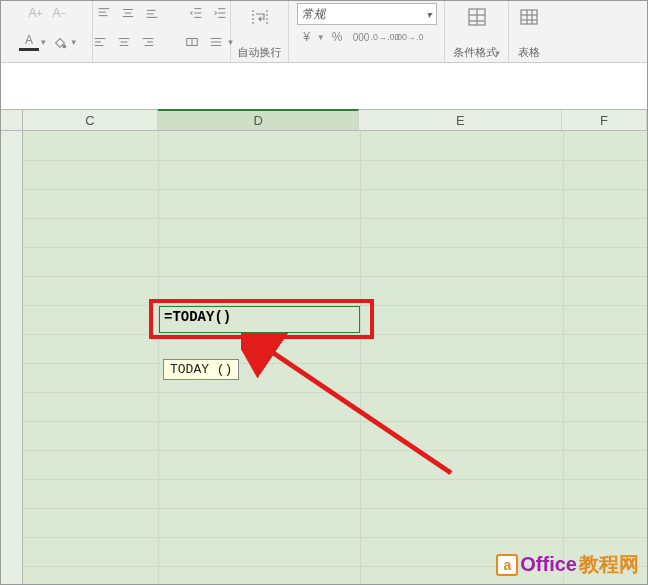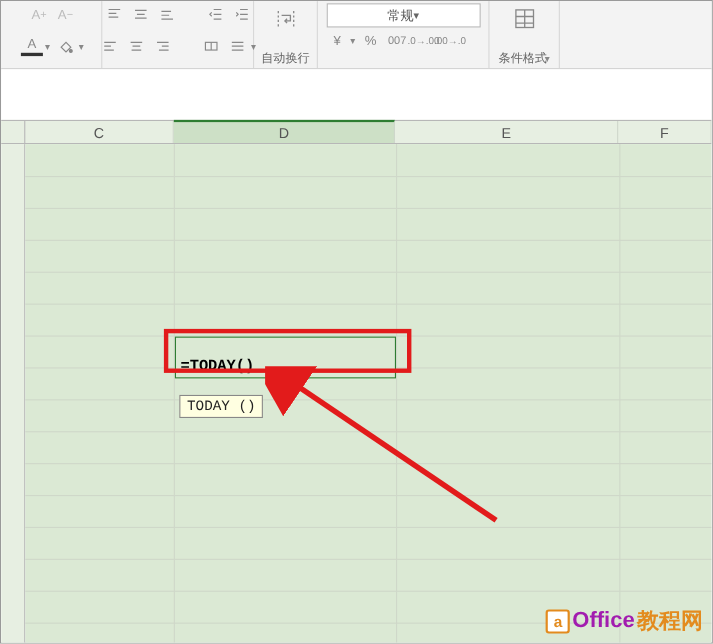--- a/index.html
+++ b/index.html
@@ -52,21 +52,21 @@
   }
   .mini-btn svg { width:14px; height:14px; stroke:#888; fill:none; stroke-width:1.2; }
   .drop { font-size:9px; color:#888; margin-left:-2px; }
   .big-icon { width:28px;height:28px;display:flex;align-items:center;justify-content:center; }
   .big-icon svg { width:24px;height:24px;stroke:#888;fill:none;stroke-width:1.2; }
   .num-format {
     width:140px;
     display:flex;flex-direction:column;gap:2px;
   }
   .combo {
-    height:22px;border:1px solid #b8b8b8;background:#fff;display:flex;align-items:center;justify-content:center;padding:0 4px;color:#555;
+    height:22px;border:1px solid #b8b8b8;background:#fff;display:flex;align-items:center;justify-content:space-between;padding:0 4px;color:#555;font-style:italic;
   }
   .combo .arr { font-size:10px;color:#666; }
   .grey { color:#bbb; }
   .spacer { width:16px; }
   .sheet-area {
     position: relative;
     background: #fff;
     height: calc(585px - 62px);
     overflow:hidden;
   }
@@ -101,21 +101,21 @@
   }
   .gridline-h {
     position:absolute; left:22px; right:0; height:1px; background:#cfd8c9;
   }
   .cell-edit {
     position:absolute;
     background:#dbe9d4;
     border:1px solid #2e7d32;
     font-family: "Courier New", monospace;
     font-size:14px;
-    padding:18px 4px;
+    padding:2px 4px;
     font-weight:bold;
     color:#000;
   }
   .red-highlight {
     position:absolute;
     border:4px solid #e21b1b;
     pointer-events:none;
   }
   .tooltip {
     position:absolute;
@@ -262,40 +262,52 @@
   <div class="ribbon-group" style="width:156px;">
     <div class="num-format">
       <div class="combo">
         <span>常规</span>
         <span class="arr">▾</span>
       </div>
       <div class="rrow grey">
         <span class="mini-btn">¥</span>
           <span class="drop">▾</span>
         <span class="mini-btn">%</span>
-        <span class="mini-btn" style="font-size:10px;">007</span>
+        <span class="mini-btn" style="font-size:10px;">000</span>
         <span class="mini-btn" style="font-size:9px;">.0→.00</span>
         <span class="mini-btn" style="font-size:9px;">.00→.0</span>
       </div>
     </div>
     <div class="label"></div>
   </div>
 
   <div class="ribbon-group" style="width:64px;align-items:center;">
     <div class="big-icon">
       <svg viewBox="0 0 24 24">
           <rect x="4" y="4" width="16" height="16"></rect>
           <line x1="4" y1="10" x2="20" y2="10"></line>
           <line x1="4" y1="16" x2="20" y2="16"></line>
           <line x1="12" y1="4" x2="12" y2="20"></line>
         </svg>
     </div>
     <div class="label"><span>条件格式</span><span class="drop">▾</span></div>
   </div>
 
+  <div class="ribbon-group" style="width:40px;border-right:none;">
+    <div class="big-icon">
+      <svg viewBox="0 0 24 24">
+          <rect x="4" y="5" width="16" height="14"></rect>
+          <line x1="4" y1="10" x2="20" y2="10"></line>
+          <line x1="4" y1="15" x2="20" y2="15"></line>
+          <line x1="10" y1="5" x2="10" y2="19"></line>
+          <line x1="15" y1="5" x2="15" y2="19"></line>
+        </svg>
+    </div>
+    <div class="label">表格</div>
+  </div>
 
 </div>
 
 <div class="sheet-area">
 
   <div class="col-headers">
     <div class="rowhead"></div>
     <div class="colcell" style="width:135px;">C</div>
     <div class="colcell active" style="width:202px;">D</div>
     <div class="colcell" style="width:203px;">E</div>

